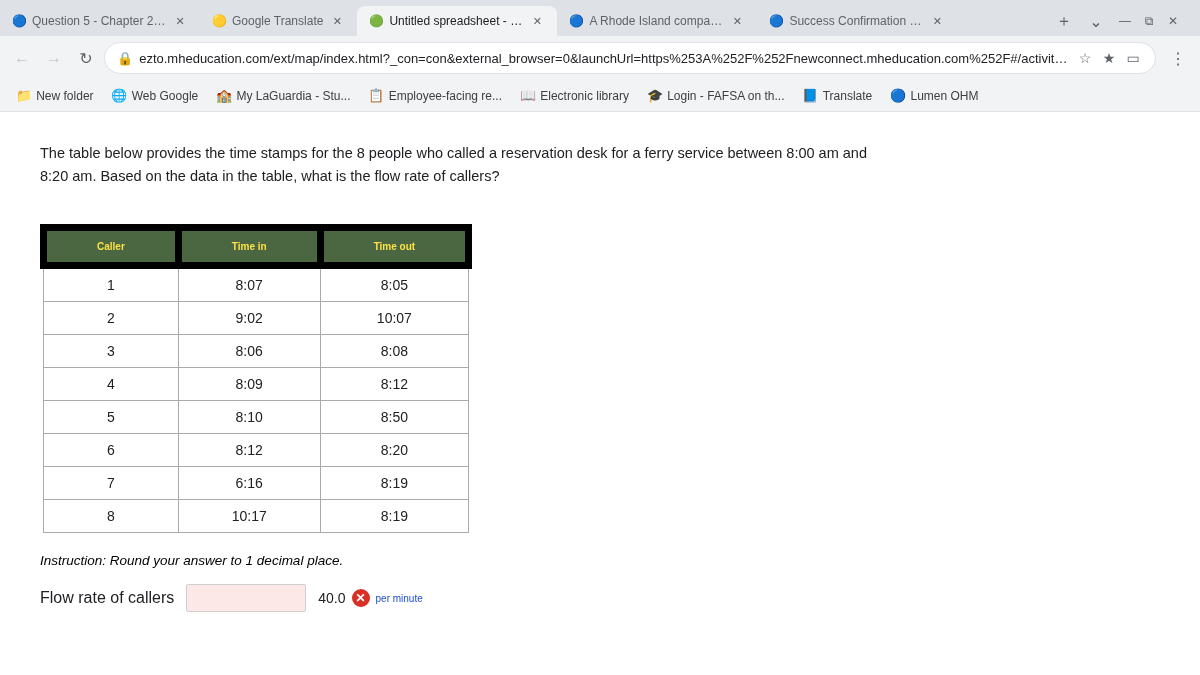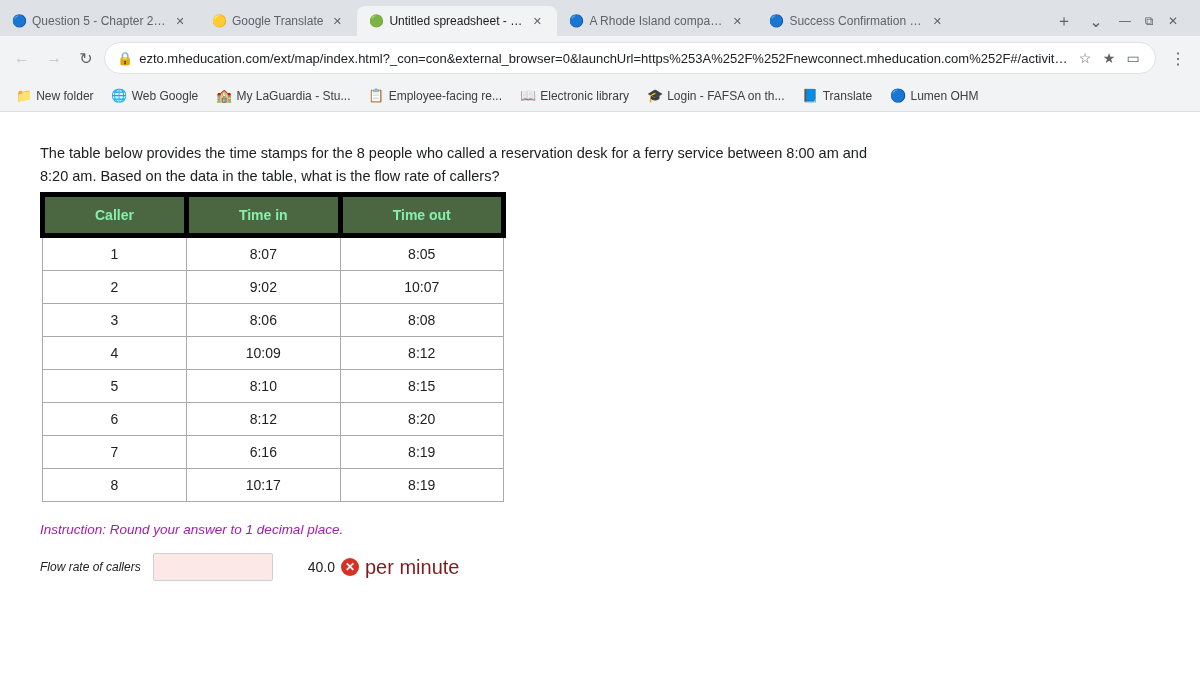--- a/index.html
+++ b/index.html
@@ -121,85 +121,85 @@
       background: #fff;
       padding: 30px 40px 40px 40px;
       min-height: 540px;
     }
 
     
     .question-text {
       font-size: 14.5px;
       line-height: 1.6;
       color: #202124;
-      margin-bottom: 4px;
+      margin-bottom: 36px;
       max-width: 850px;
     }
 
     
     .data-table {
       border-collapse: collapse;
       margin-bottom: 20px;
       min-width: 380px;
     }
     .data-table th {
       background: #4a6741;
-      color: #86efac;
+      color: #fde047;
       font-weight: 600;
-      font-size: 14px;
+      font-size: 10px;
       padding: 10px 50px;
-      border: 5px solid #000000;
+      border: 7px solid #000000;
       text-align: center;
     }
     .data-table td {
       border: 1px solid #aaa;
       padding: 8px 50px;
       text-align: center;
       font-size: 14px;
       color: #202124;
       background: #fff;
     }
 
     
     .instruction-text {
-      color: #a21caf;
+      color: #000000;
       font-size: 13.5px;
       margin-bottom: 16px;
       font-style: italic;
     }
 
     
     .answer-row {
       display: flex;
       align-items: center;
       gap: 12px;
       font-size: 14px;
       color: #202124;
     }
-    .answer-label { font-size: 12px; font-style: italic; }
+    .answer-label { font-size: 16px; }
     .answer-input {
       width: 120px;
       height: 28px;
       border: 1px solid #d0d0d0;
       background: #fde8e8;
       border-radius: 2px;
       padding: 0 6px;
       font-size: 13px;
       text-align: right;
     }
     .answer-value-display {
       display: flex; align-items: center; gap: 6px;
     }
-    .answer-value { font-size: 14px; color: #202124; font-weight: 500; margin-left: 23px; }
+    .answer-value { font-size: 14px; color: #202124; font-weight: 500; }
     .error-icon {
       width: 18px; height: 18px; background: #d93025;
       border-radius: 50%; display: flex; align-items: center; justify-content: center;
       color: #fff; font-size: 12px; font-weight: bold; flex-shrink: 0;
     }
-    .per-minute { font-size: 20px; color: #7f1d1d; }
+    .per-minute { font-size: 10px; color: #1d4ed8; }
   </style>
 </head>
 <body>
 
 <div class="browser-chrome">
 
   <div class="tab-bar">
 
     <div class="tab inactive">
       <span class="tab-favicon">🔵</span>
@@ -320,27 +320,27 @@
             <td>9:02</td>
             <td>10:07</td>
           </tr>
           <tr>
             <td>3</td>
             <td>8:06</td>
             <td>8:08</td>
           </tr>
           <tr>
             <td>4</td>
-            <td>10:09</td>
+            <td>8:09</td>
             <td>8:12</td>
           </tr>
           <tr>
             <td>5</td>
             <td>8:10</td>
-            <td>8:15</td>
+            <td>8:50</td>
           </tr>
           <tr>
             <td>6</td>
             <td>8:12</td>
             <td>8:20</td>
           </tr>
           <tr>
             <td>7</td>
             <td>6:16</td>
             <td>8:19</td>

